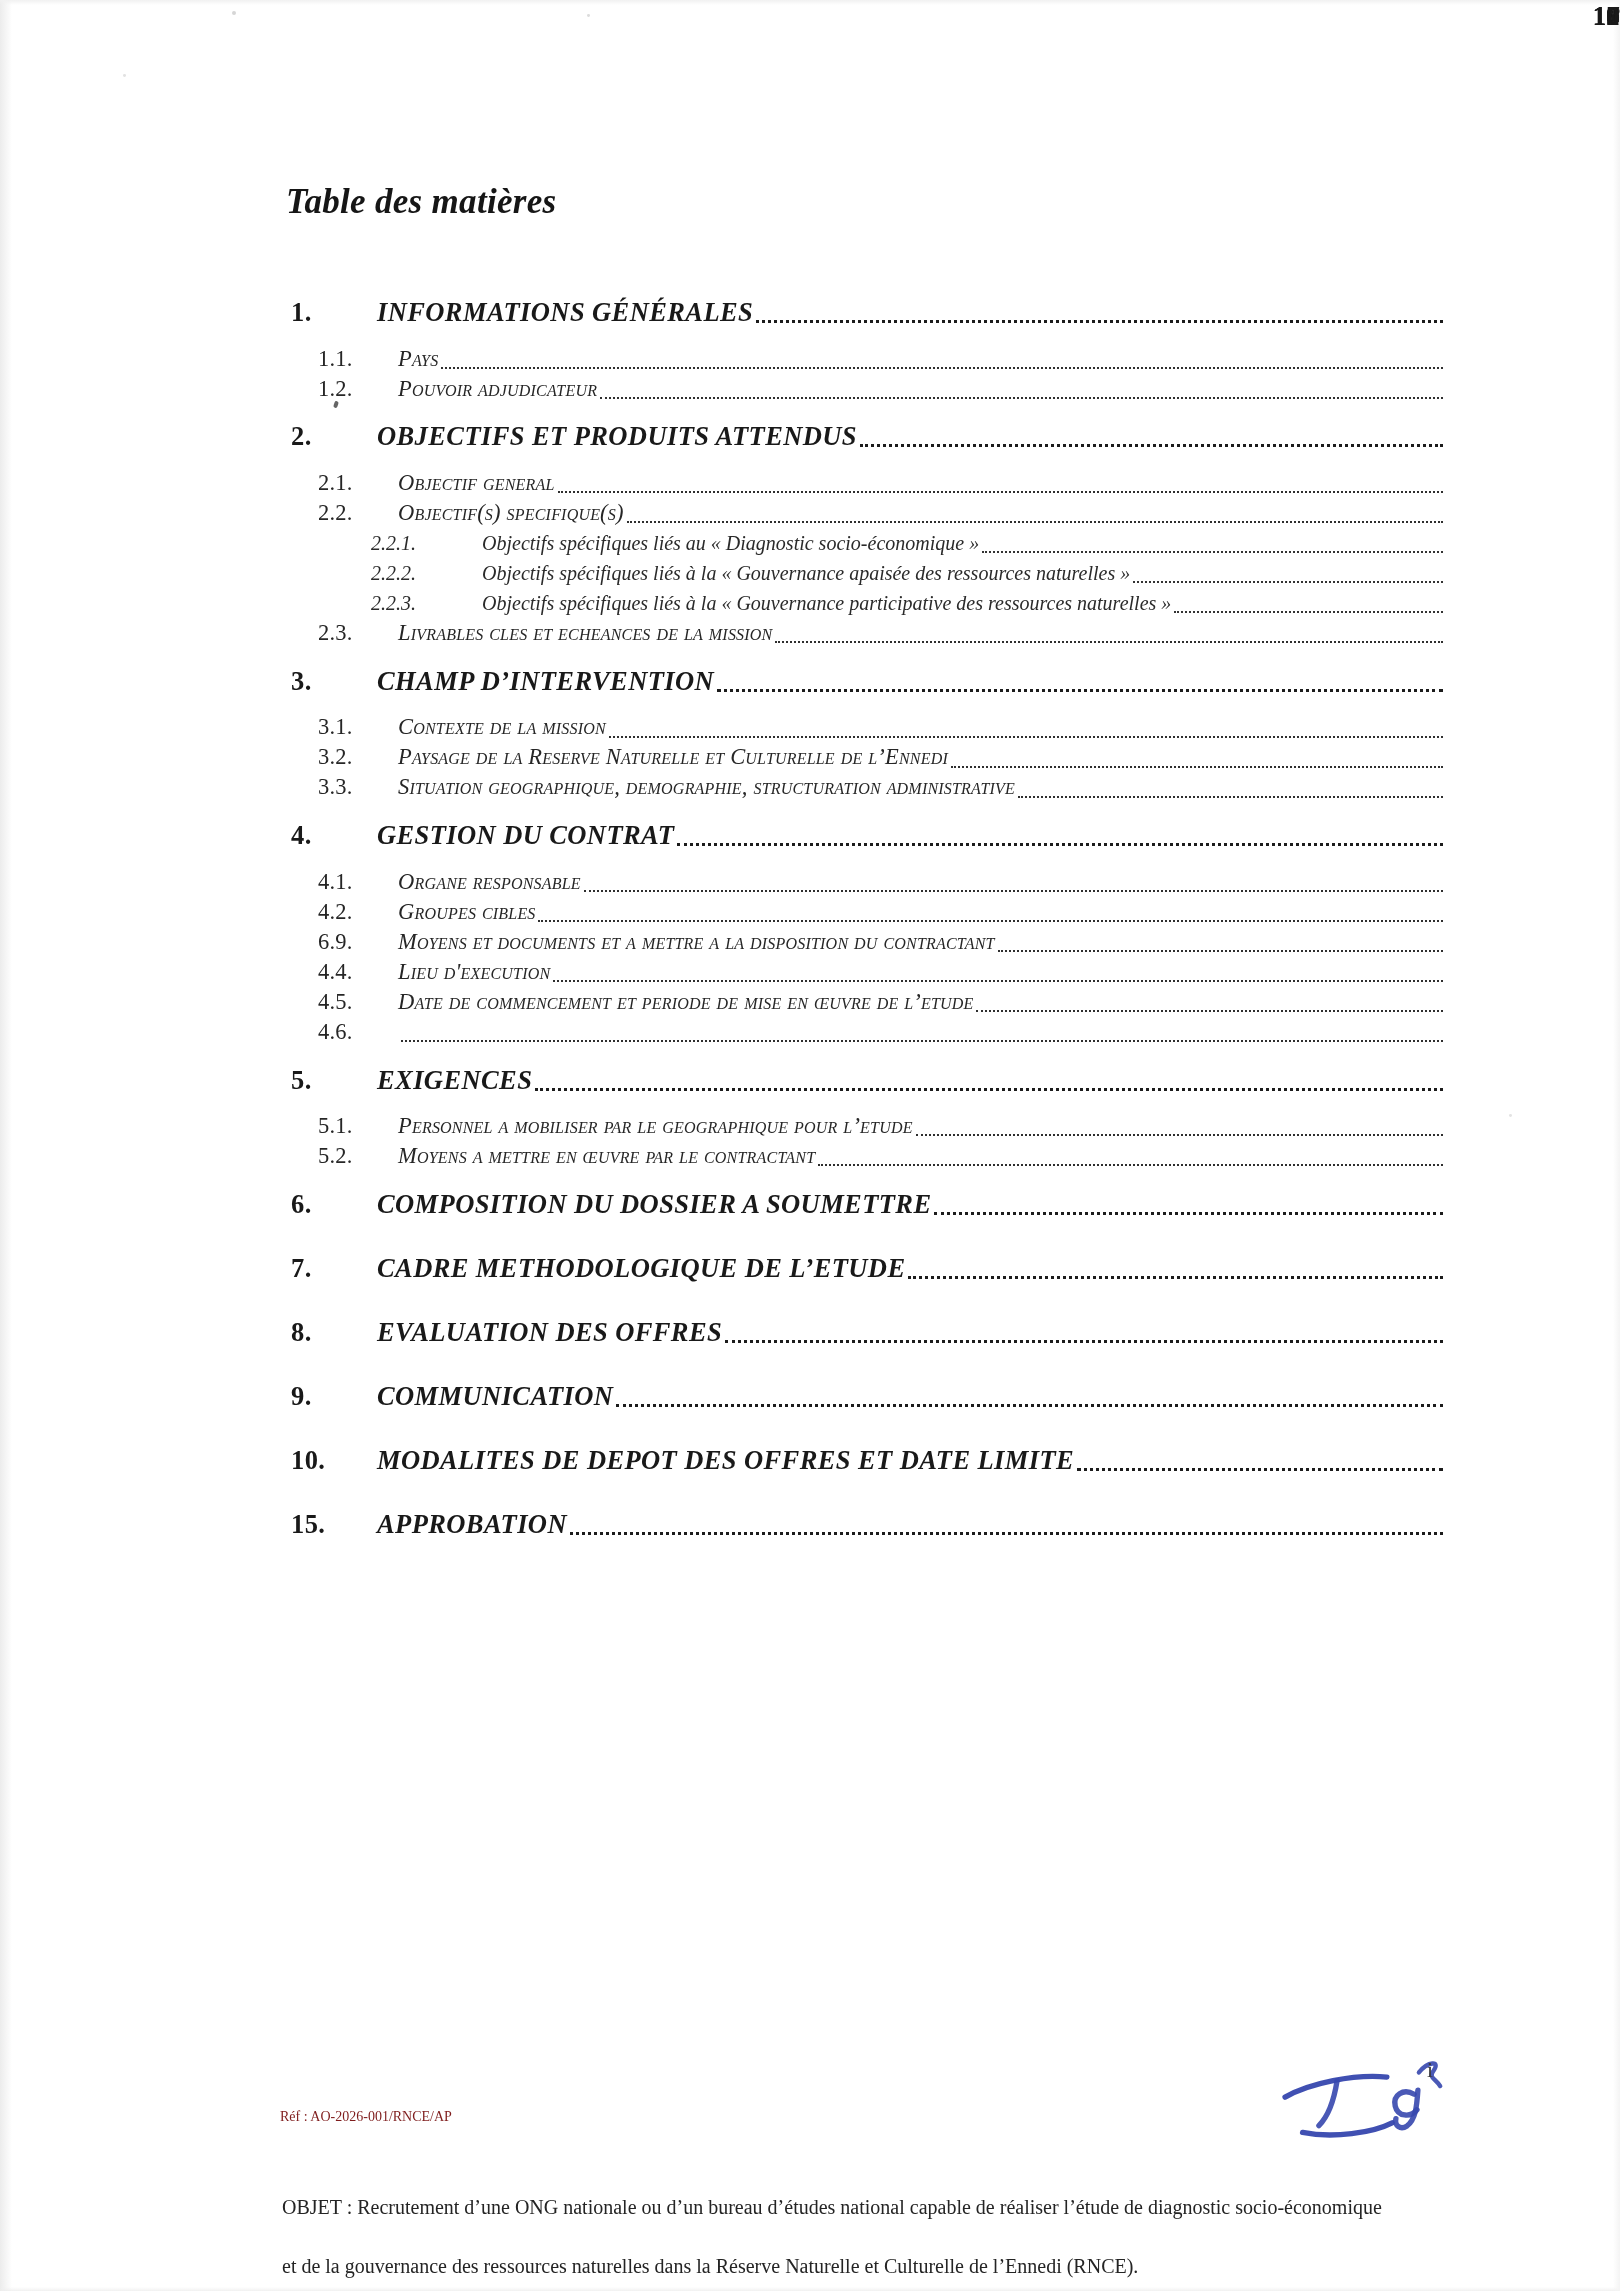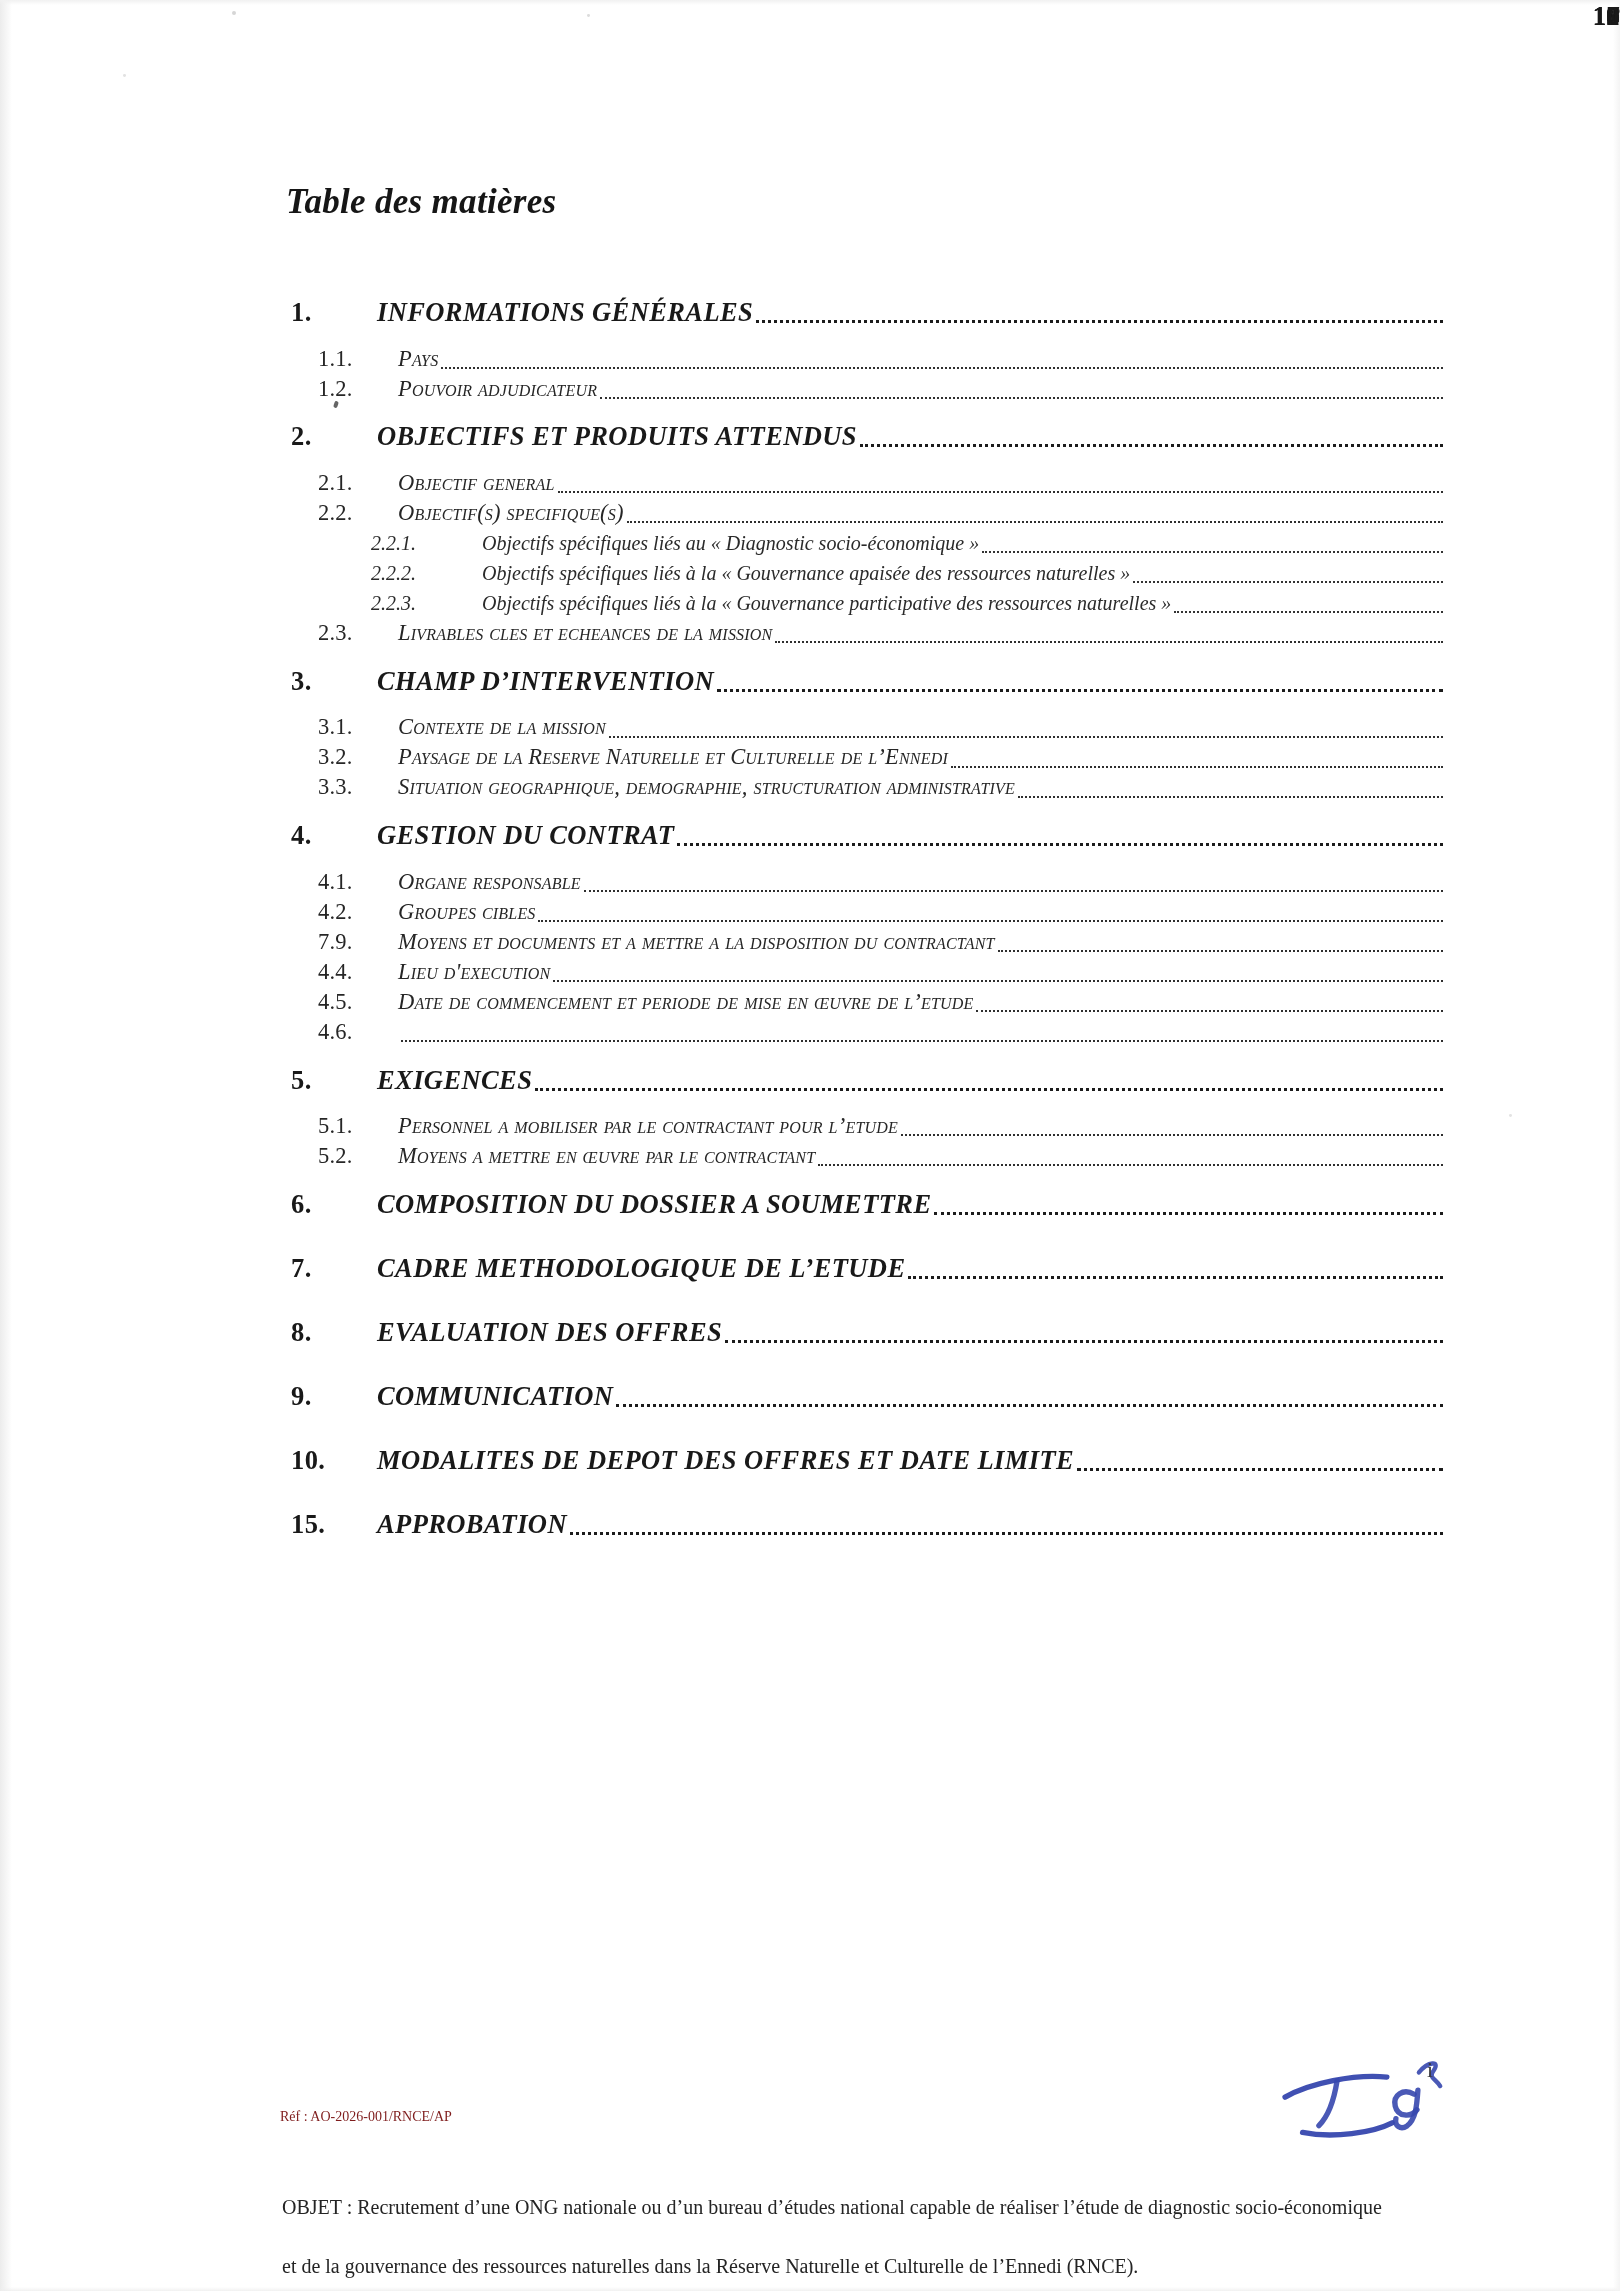--- a/index.html
+++ b/index.html
@@ -192,21 +192,21 @@
       <span class="leader"></span>
       <span class="page">5</span>
     </div>
       <div class="row l2">
       <span class="num">4.2.</span>
       <span class="label">Groupes cibles</span>
       <span class="leader"></span>
       <span class="page">5</span>
     </div>
       <div class="row l2">
-      <span class="num">7.9.</span>
+      <span class="num">6.9.</span>
       <span class="label">Moyens et documents et a mettre a la disposition du contractant</span>
       <span class="leader"></span>
       <span class="page">5</span>
     </div>
       <div class="row l2">
       <span class="num">4.4.</span>
       <span class="label">Lieu d'execution</span>
       <span class="leader"></span>
       <span class="page">5</span>
     </div>
@@ -222,21 +222,21 @@
       <span class="page">5</span>
     </div>
       <div class="row l1">
       <span class="num">5.</span>
       <span class="label">EXIGENCES</span>
       <span class="leader"></span>
       <span class="page">6</span>
     </div>
       <div class="row l2">
       <span class="num">5.1.</span>
-      <span class="label">Personnel a mobiliser par le contractant pour l’etude</span>
+      <span class="label">Personnel a mobiliser par le geographique pour l’etude</span>
       <span class="leader"></span>
       <span class="page">6</span>
     </div>
       <div class="row l2">
       <span class="num">5.2.</span>
       <span class="label">Moyens a mettre en œuvre par le contractant</span>
       <span class="leader"></span>
       <span class="page">7</span>
     </div>
       <div class="row l1">

